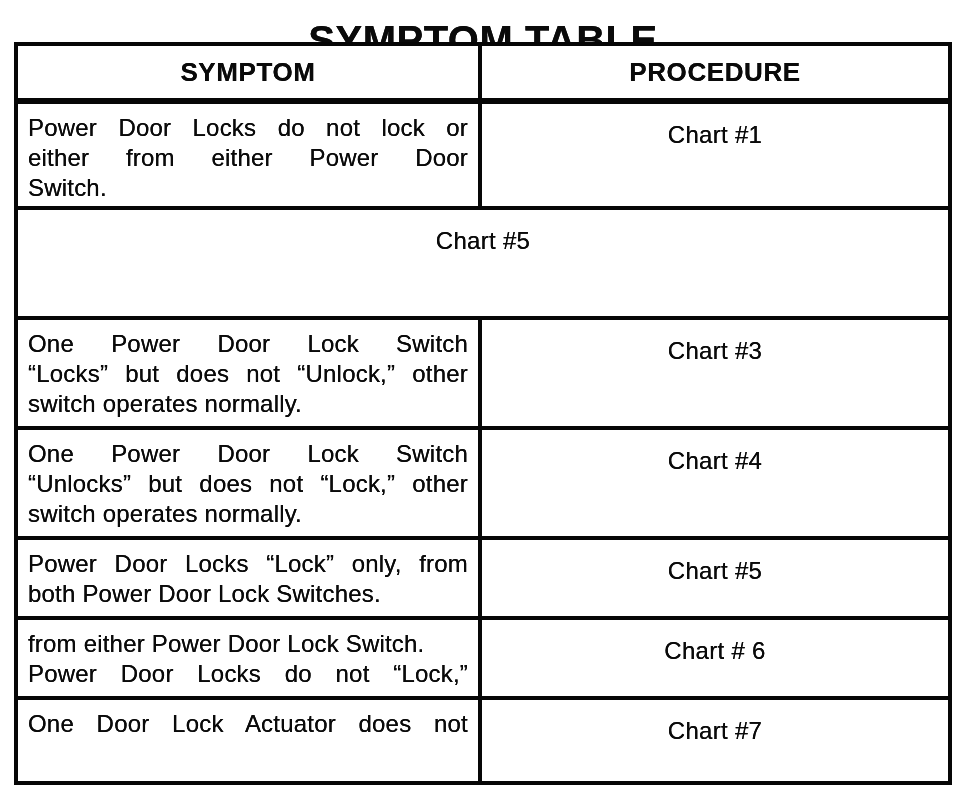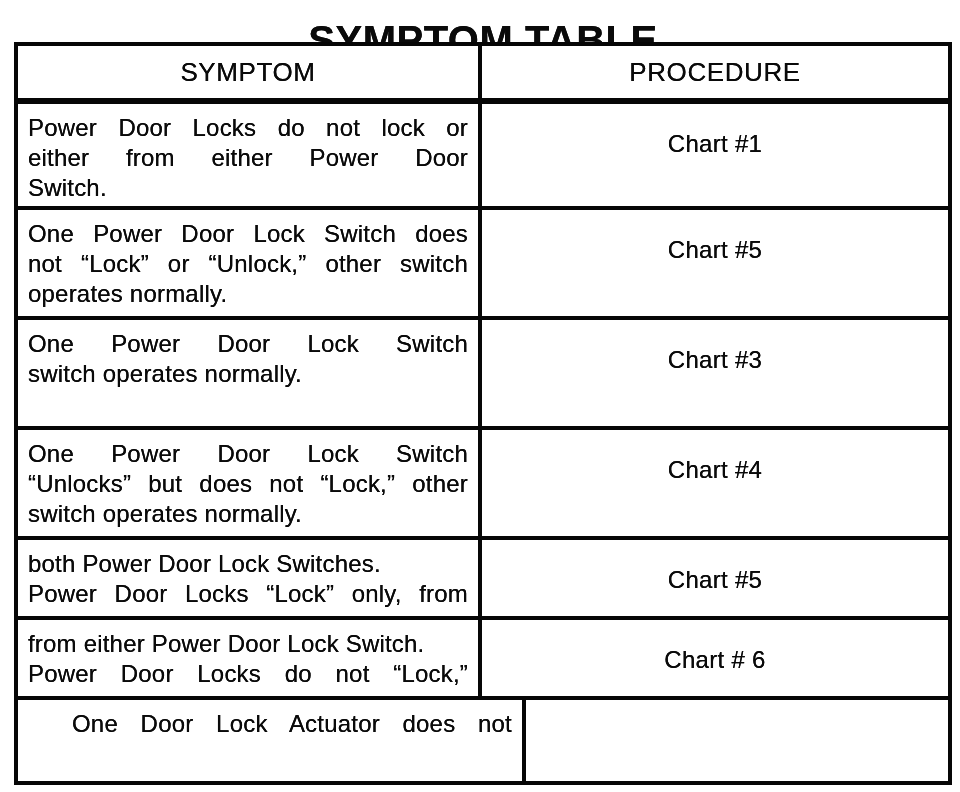--- a/index.html
+++ b/index.html
@@ -29,44 +29,44 @@
     box-sizing: border-box;
     border: 4px solid #060606;
     background: #ffffff;
   }
   .row {
     display: flex;
     box-sizing: border-box;
     border-bottom: 4px solid #060606;
   }
   .row.header { border-bottom-width: 6px; }
-  .row:last-child { border-bottom: none; margin-left: 44px; }
+  .row:last-child { border-bottom: none; }
   .cell { box-sizing: border-box; }
   .sym {
     width: 464px;
     border-right: 4px solid #060606;
     padding: 9px 10px 0 10px;
     font-size: 24px;
     line-height: 30px;
     letter-spacing: 0.2px;
     overflow: hidden;
   }
   .proc {
     flex: 1;
     text-align: center;
-    padding-top: 26px;
+    padding-top: 17px;
     font-size: 24px;
     letter-spacing: 0.3px;
     overflow: hidden;
   }
   .hcell {
     display: flex;
     align-items: center;
     justify-content: center;
-    font-weight: normal;
+    font-weight: bold;
     font-size: 26px;
     letter-spacing: 0.6px;
     padding: 0;
   }
   .ln, .proc-label, .hcell { text-shadow: 0 0 0.6px currentColor; }
   .jl { text-align: justify; text-align-last: justify; }
 </style>
 </head>
 <body>
 
@@ -86,71 +86,70 @@
         <div class="ln jl">Power Door Locks do not lock or</div>
         <div class="ln jl">either from either Power Door</div>
         <div class="ln">Switch.</div>
       </div>
       <div class="cell proc">
         <div class="proc-label">Chart #1</div>
       </div>
     </div>
 
     <div class="row" style="height:110px">
-      <div class="cell sym">
-        <div class="ln jl">One Power Door Lock Switch does</div>
-        <div class="ln jl">not “Lock” or “Unlock,” other switch</div>
-        <div class="ln">operates normally.</div>
-      </div>
       <div class="cell proc">
         <div class="proc-label">Chart #5</div>
       </div>
     </div>
 
     <div class="row" style="height:110px">
       <div class="cell sym">
         <div class="ln jl">One Power Door Lock Switch</div>
+        <div class="ln jl">“Locks” but does not “Unlock,” other</div>
         <div class="ln">switch operates normally.</div>
       </div>
       <div class="cell proc">
         <div class="proc-label">Chart #3</div>
       </div>
     </div>
 
     <div class="row" style="height:110px">
       <div class="cell sym">
         <div class="ln jl">One Power Door Lock Switch</div>
         <div class="ln jl">“Unlocks” but does not “Lock,” other</div>
         <div class="ln">switch operates normally.</div>
       </div>
       <div class="cell proc">
         <div class="proc-label">Chart #4</div>
       </div>
     </div>
 
     <div class="row" style="height:80px">
       <div class="cell sym">
+        <div class="ln jl">Power Door Locks “Lock” only, from</div>
         <div class="ln">both Power Door Lock Switches.</div>
-        <div class="ln jl">Power Door Locks “Lock” only, from</div>
       </div>
       <div class="cell proc">
         <div class="proc-label">Chart #5</div>
       </div>
     </div>
 
     <div class="row" style="height:80px">
       <div class="cell sym">
         <div class="ln">from either Power Door Lock Switch.</div>
         <div class="ln jl">Power Door Locks do not “Lock,”</div>
       </div>
       <div class="cell proc">
         <div class="proc-label">Chart # 6</div>
       </div>
     </div>
 
     <div class="row" style="height:81px">
       <div class="cell sym">
         <div class="ln jl">One Door Lock Actuator does not</div>
       </div>
+      <div class="cell proc">
+        <div class="proc-label">Chart #7</div>
+      </div>
     </div>
 
   </div>
 </div>
 
 </body></html>

